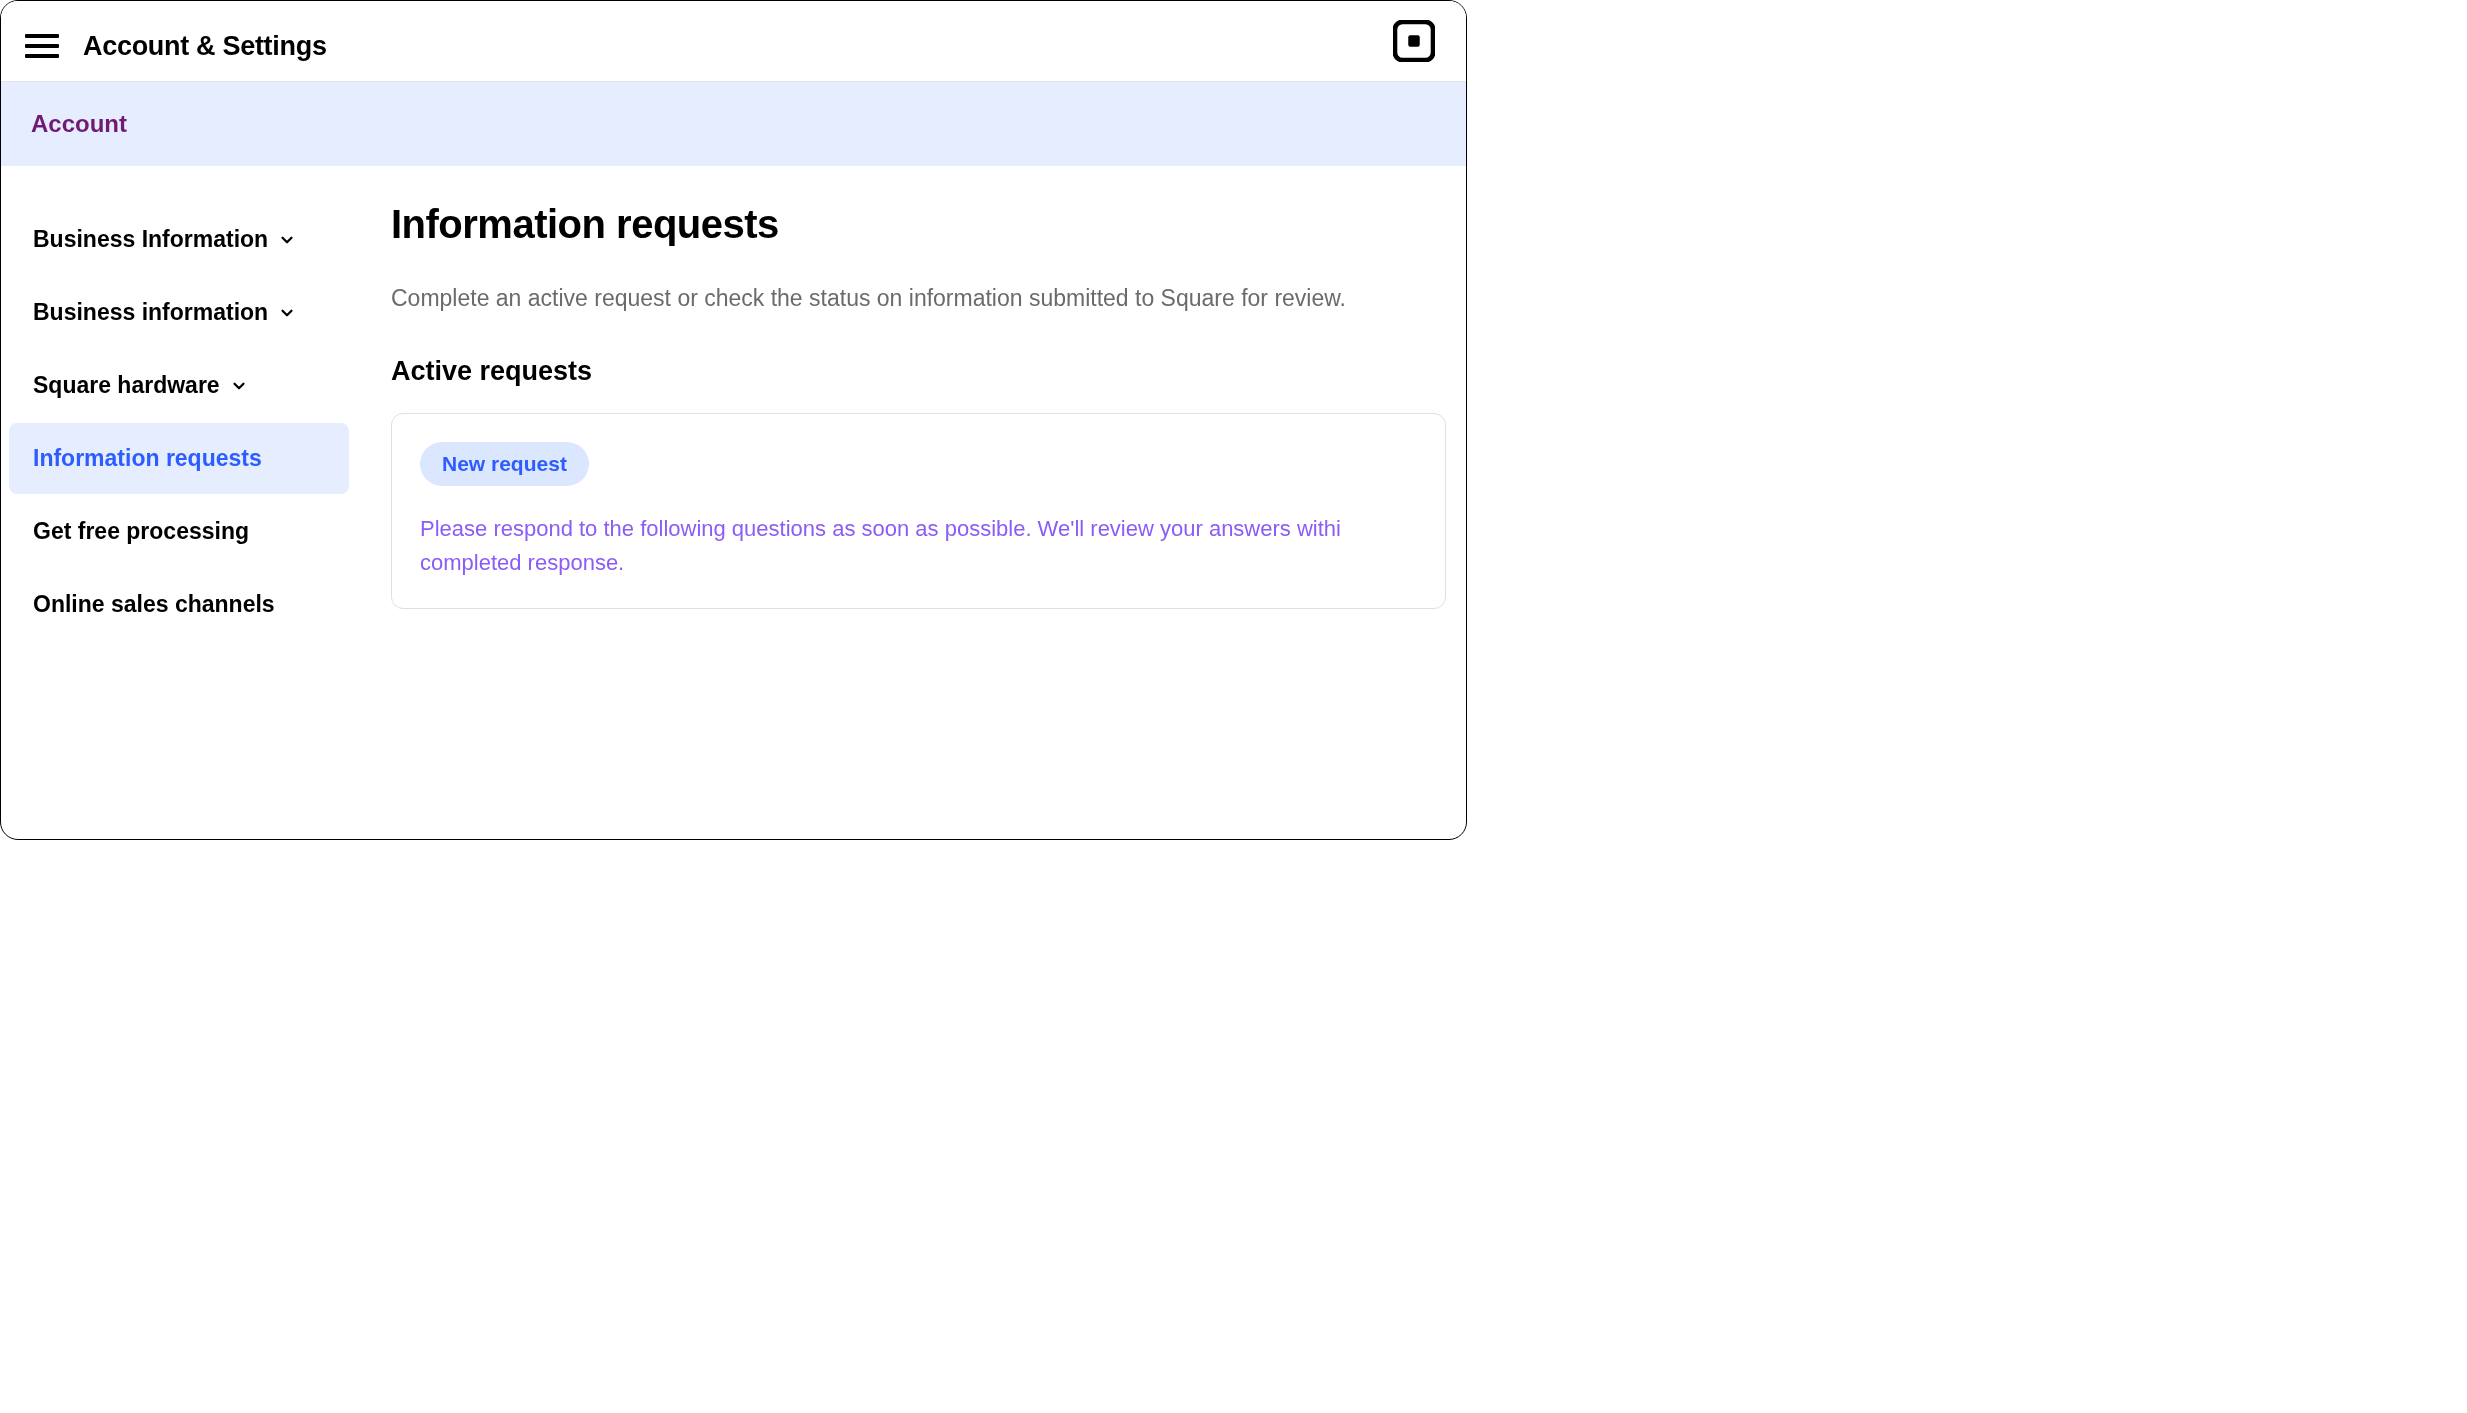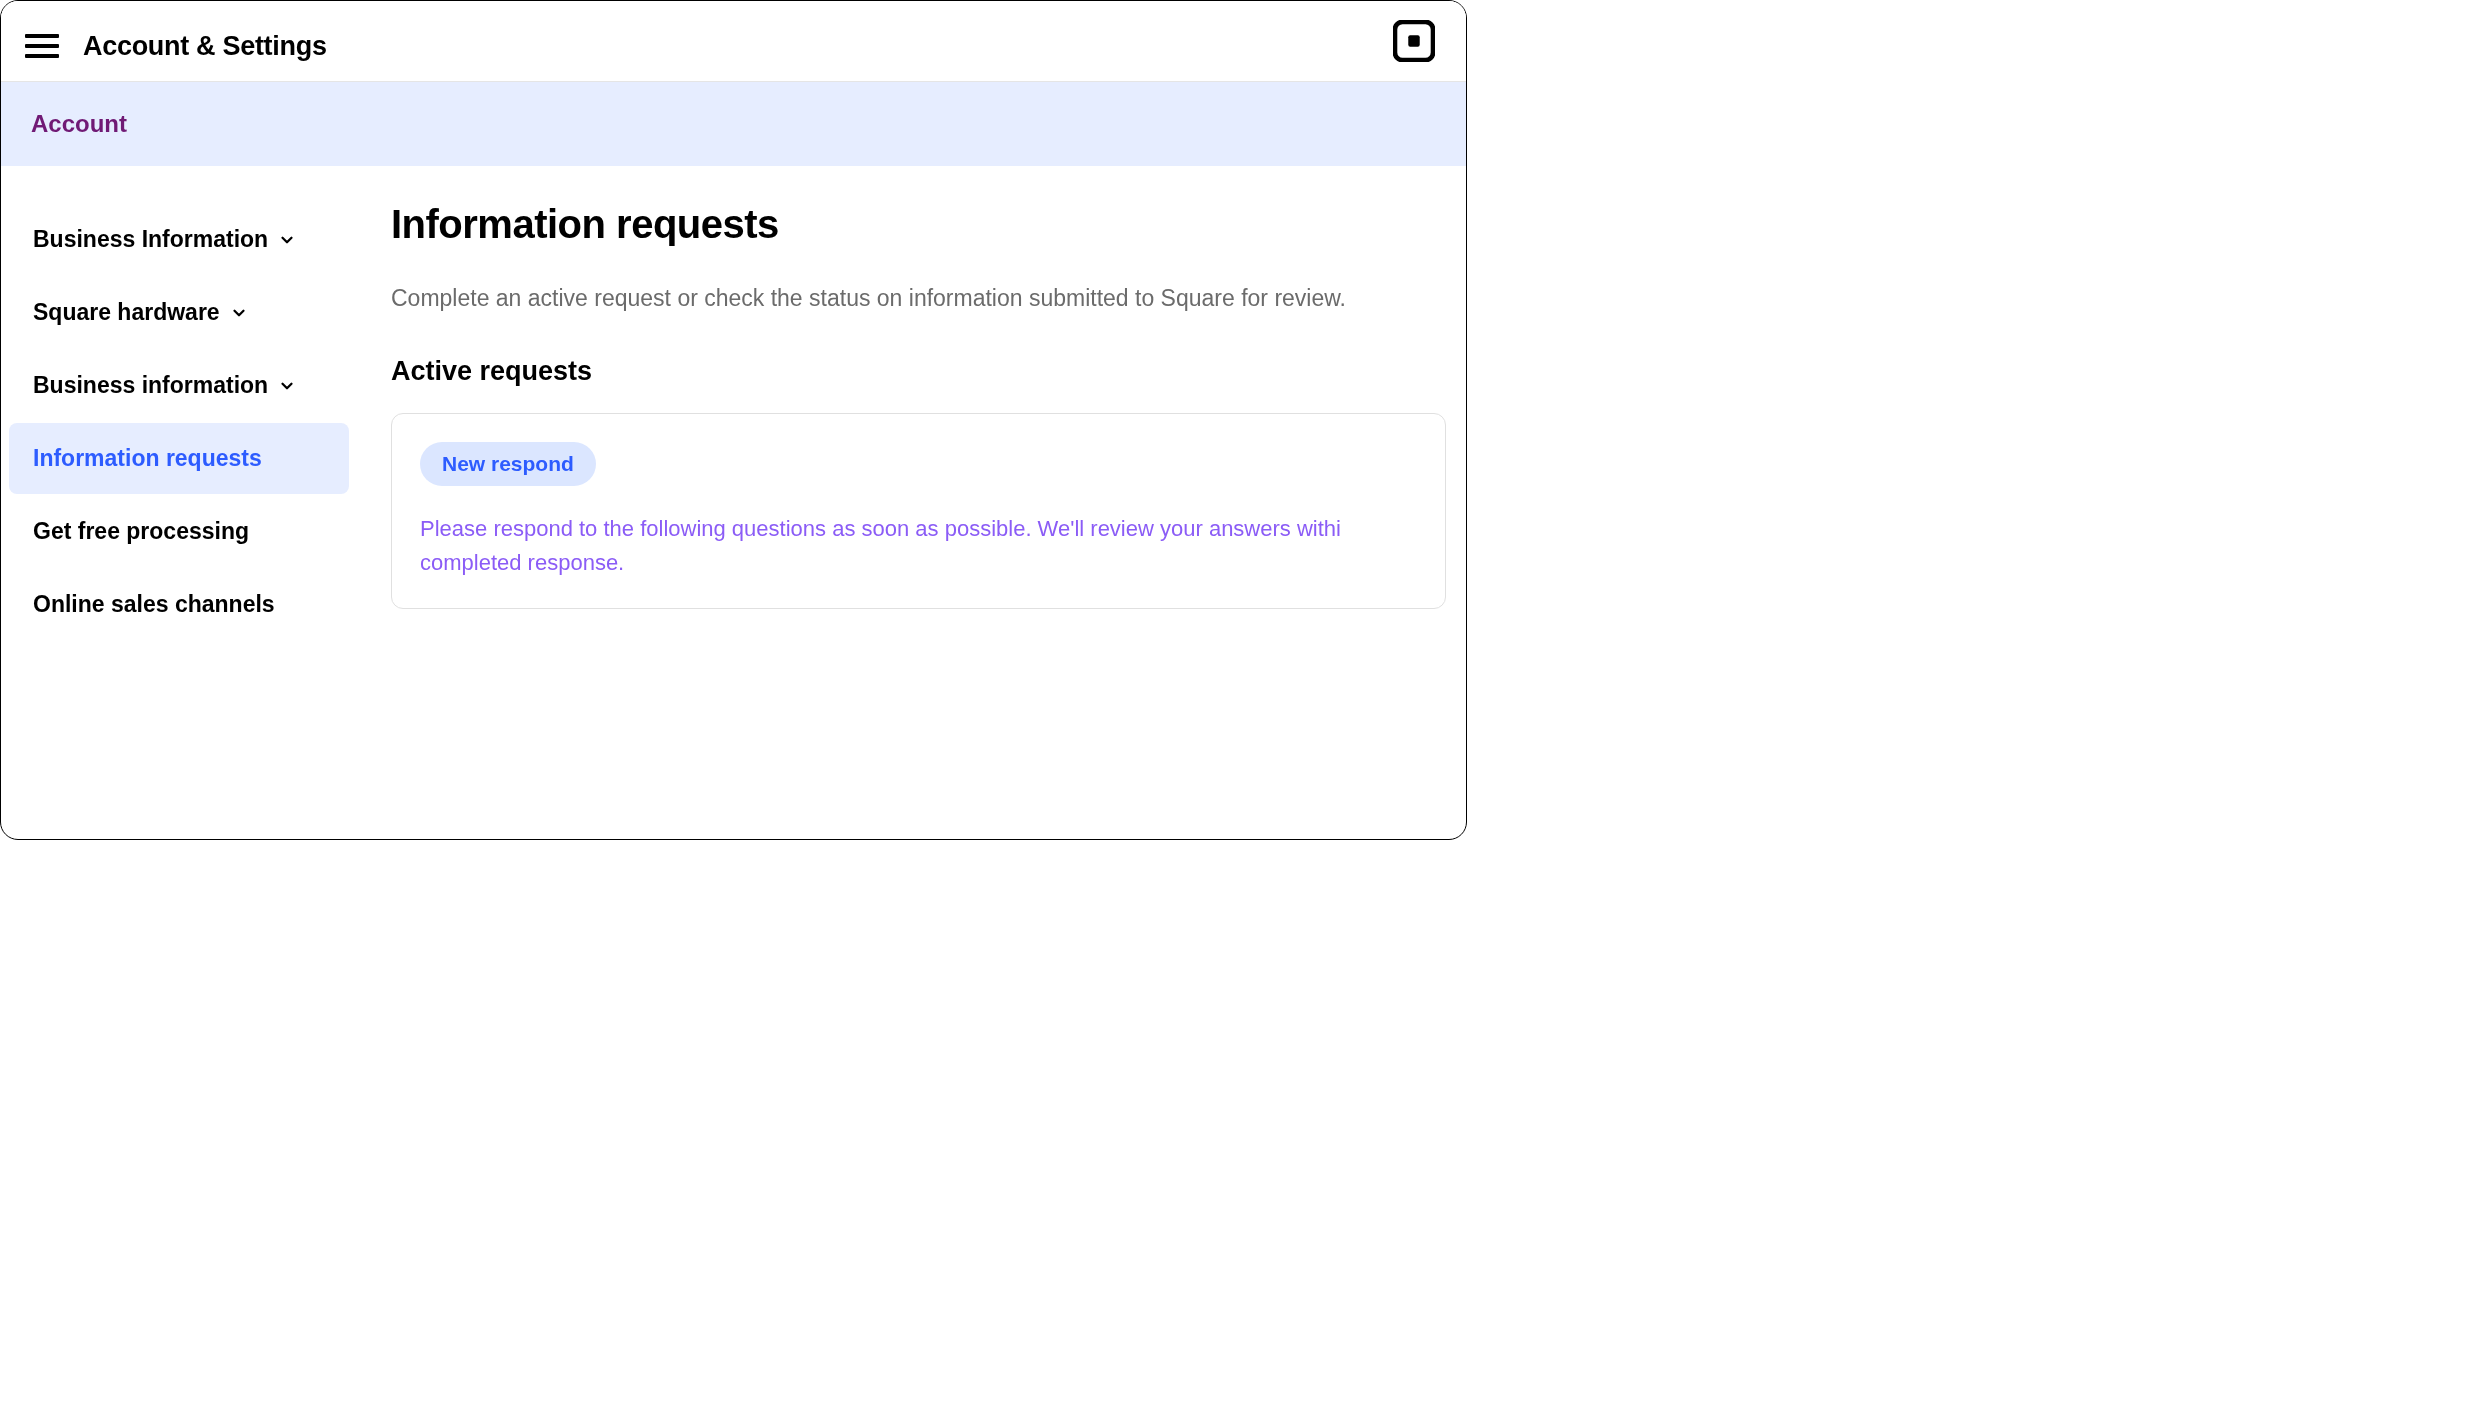--- a/index.html
+++ b/index.html
@@ -172,48 +172,48 @@
   <div class="sidebar">
     <div class="sidebar-item">
       <span>Business Information</span>
       <span class="chevron">
         <svg width="18" height="18" viewBox="0 0 24 24">
             <path d="M6 9l6 6 6-6" fill="none" stroke="#000" stroke-width="3" stroke-linecap="round" stroke-linejoin="round"></path>
           </svg>
       </span>
     </div>
     <div class="sidebar-item">
+      <span>Business information</span>
+      <span class="chevron">
+        <svg width="18" height="18" viewBox="0 0 24 24">
+            <path d="M6 9l6 6 6-6" fill="none" stroke="#000" stroke-width="3" stroke-linecap="round" stroke-linejoin="round"></path>
+          </svg>
+      </span>
+    </div>
+    <div class="sidebar-item">
       <span>Square hardware</span>
       <span class="chevron">
         <svg width="18" height="18" viewBox="0 0 24 24">
             <path d="M6 9l6 6 6-6" fill="none" stroke="#000" stroke-width="3" stroke-linecap="round" stroke-linejoin="round"></path>
           </svg>
       </span>
     </div>
-    <div class="sidebar-item">
-      <span>Business information</span>
-      <span class="chevron">
-        <svg width="18" height="18" viewBox="0 0 24 24">
-            <path d="M6 9l6 6 6-6" fill="none" stroke="#000" stroke-width="3" stroke-linecap="round" stroke-linejoin="round"></path>
-          </svg>
-      </span>
-    </div>
     <div class="sidebar-item active">
       <span>Information requests</span>
     </div>
     <div class="sidebar-item">
       <span>Get free processing</span>
     </div>
     <div class="sidebar-item">
       <span>Online sales channels</span>
     </div>
   </div>
 
   <div class="main">
     <h1 class="page-title">Information requests</h1>
     <p class="page-subtitle">Complete an active request or check the status on information submitted to Square for review.</p>
     <h2 class="section-heading">Active requests</h2>
     <div class="card">
-      <span class="pill">New respond</span>
+      <span class="pill">New request</span>
       <p class="card-body">Please respond to the following questions as soon as possible. We'll review your answers withi completed response.</p>
     </div>
   </div>
 </div>
 
 </body></html>

